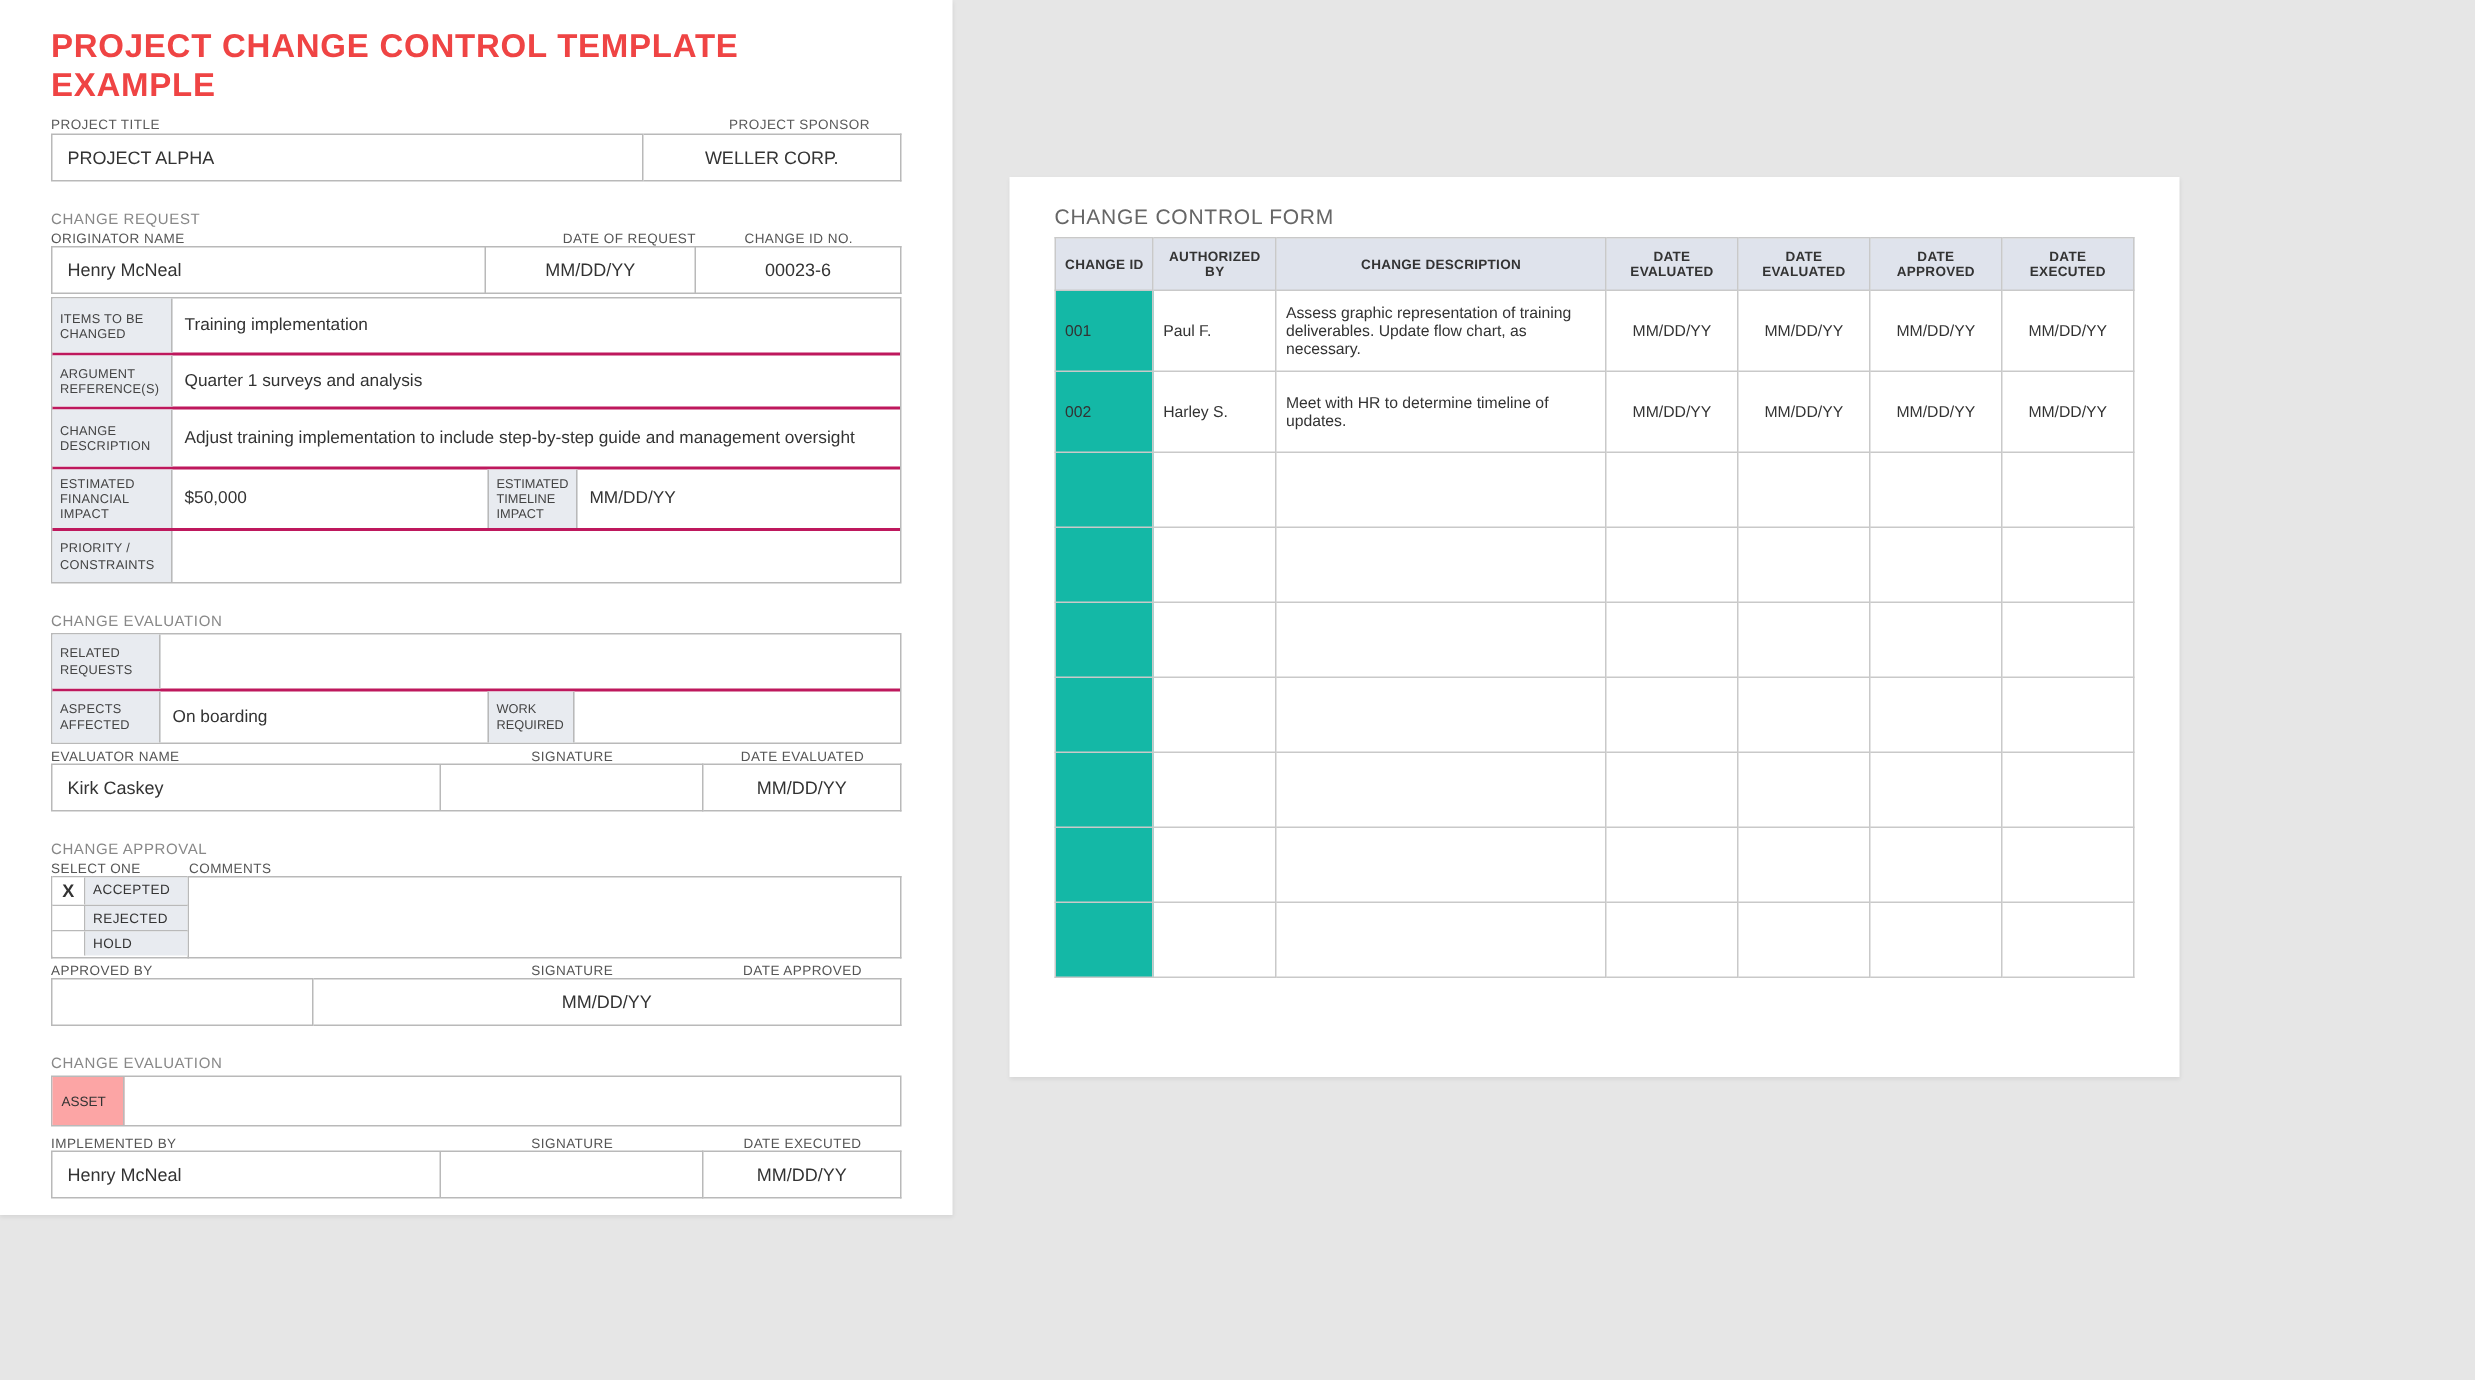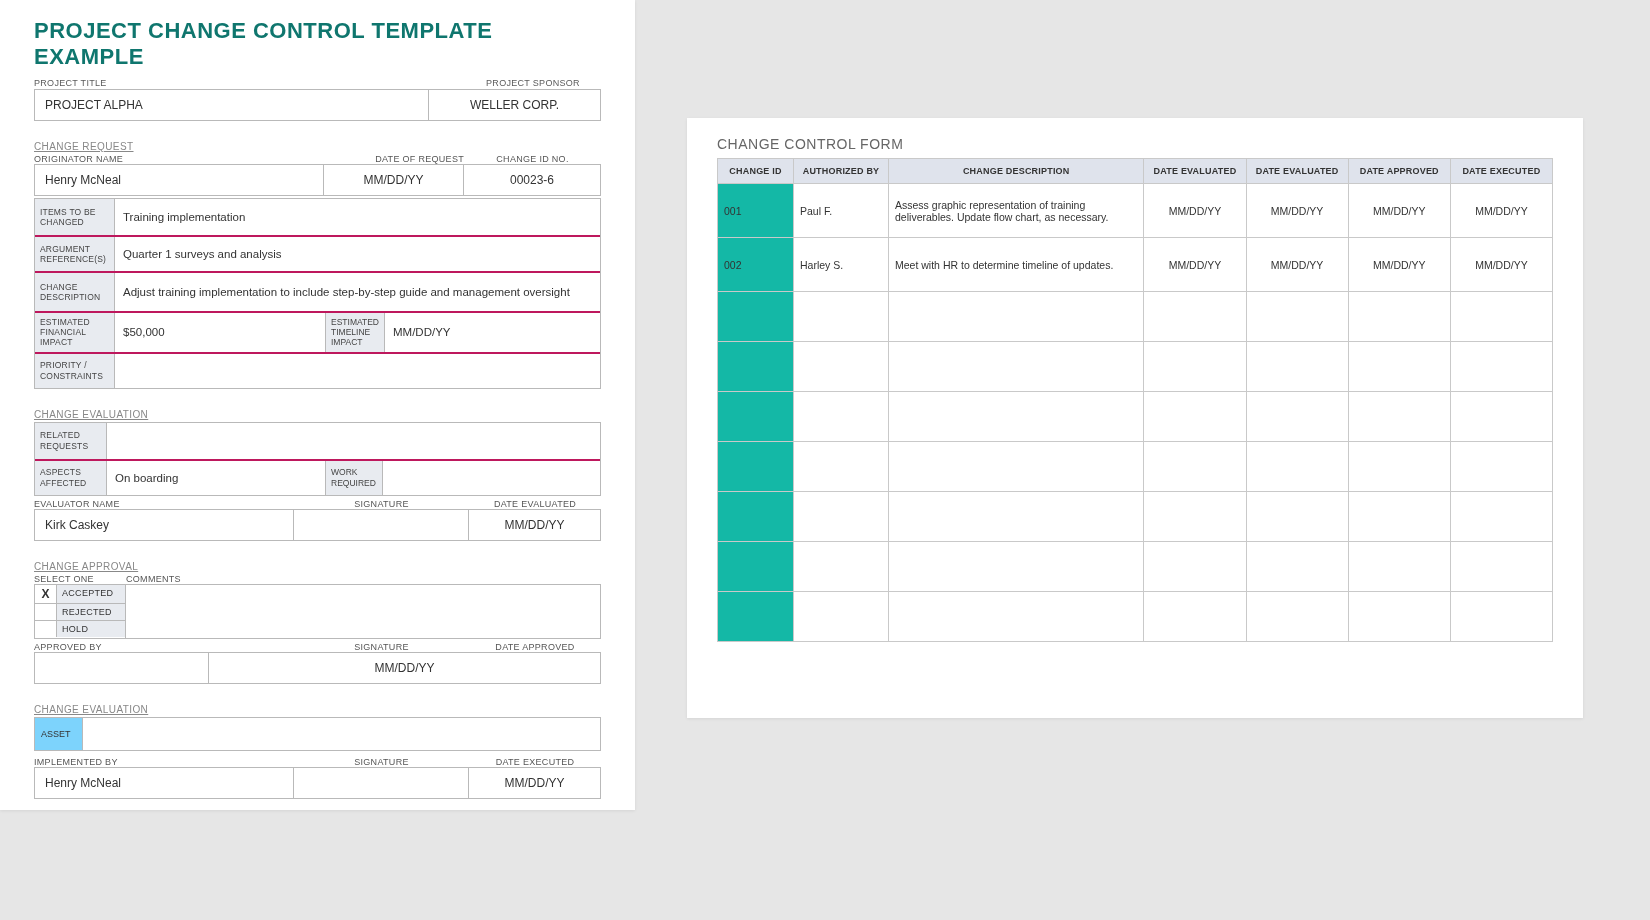--- a/index.html
+++ b/index.html
@@ -17,28 +17,27 @@
 .page {
   background: #fff;
   box-shadow: 0 1px 3px rgba(0,0,0,0.08);
 }
 .page-left {
   width: 635px;
   height: 810px;
   padding: 18px 34px 20px 34px;
 }
 .page-right {
-  width: 896px;
+  width: 780px;
   height: 600px;
   margin-top: 118px;
   padding: 18px 30px 20px 30px;
-  margin-left: 14px;
 }
 h1.title {
-  color: #0f766e;
+  color: #ef4444;
   font-weight: 700;
   font-size: 22px;
   letter-spacing: 0.5px;
   margin-bottom: 8px;
 }
 .row-labels {
   display: flex;
   font-size: 9px;
   color: #5a5a5a;
   margin-bottom: 1px;
@@ -57,21 +56,20 @@
   align-items: center;
   min-height: 30px;
 }
 .row-cells .cell + .cell { border-left: none; }
 .section-header {
   font-size: 10px;
   color: #888;
   letter-spacing: 0.4px;
   margin-bottom: 2px;
   margin-top: 20px;
-  text-decoration: underline;
 }
 .subheader-row {
   display: flex;
   font-size: 9px;
   color: #555;
   letter-spacing: 0.3px;
 }
 .grid-box {
   border: 1px solid #b9b9b9;
   margin-bottom: 2px;
@@ -149,21 +147,21 @@
   min-height: 55px;
 }
 .asset-row {
   display: flex;
   border: 1px solid #b9b9b9;
   min-height: 34px;
   margin-bottom: 6px;
 }
 .asset-label {
   width: 48px;
-  background: #7dd3fc;
+  background: #fca5a5;
   font-size: 9px;
   padding: 6px 6px;
   border-right: 1px solid #b9b9b9;
   display: flex;
   align-items: center;
 }
 .asset-value { flex: 1; }
 
 
 .form-title {

